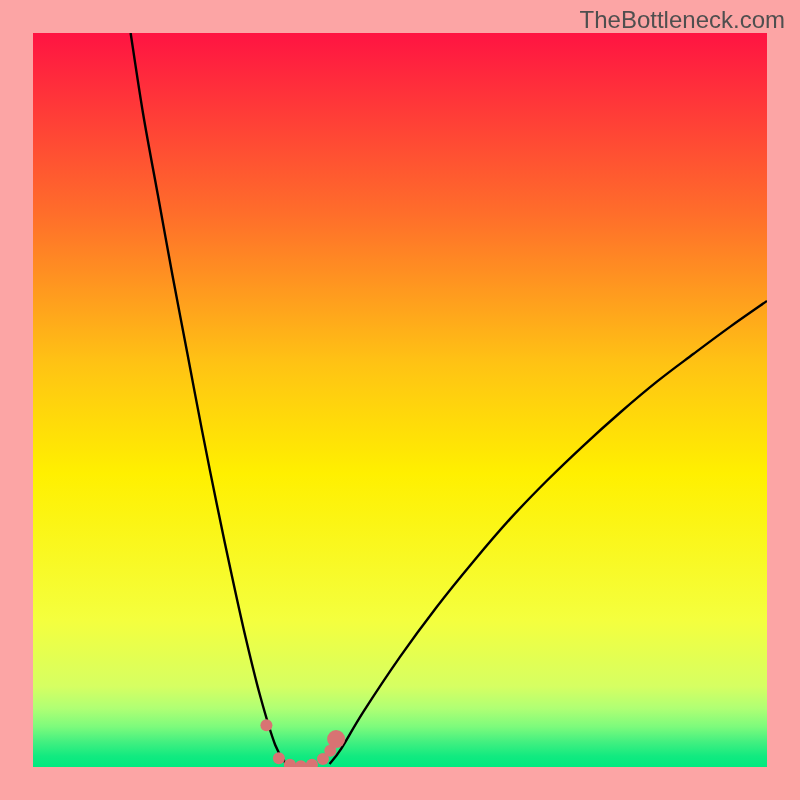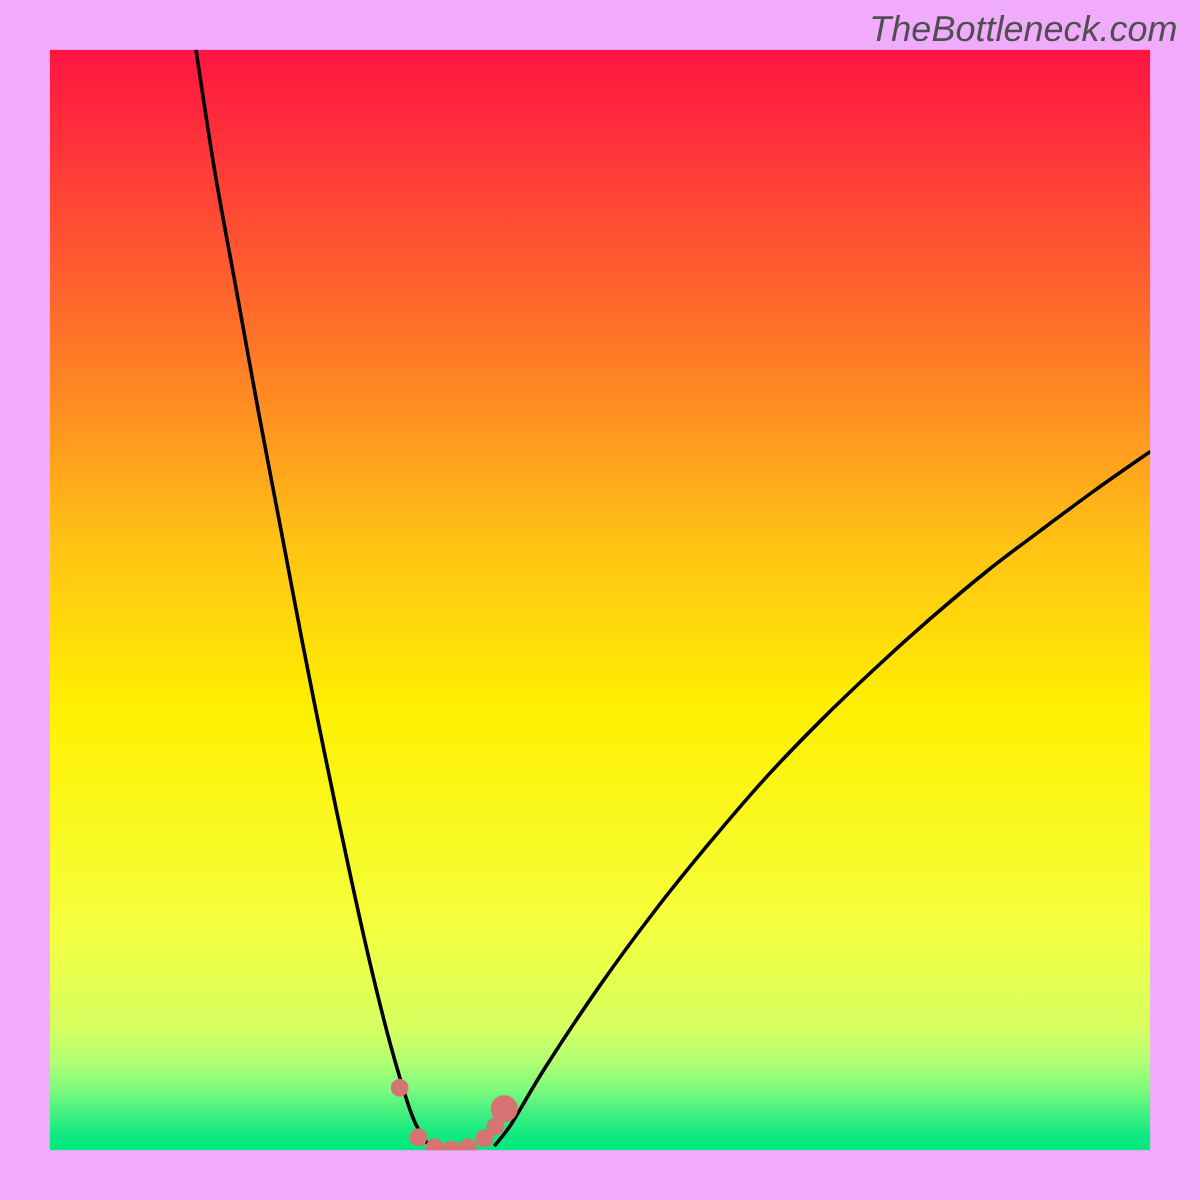--- a/index.html
+++ b/index.html
@@ -8,22 +8,21 @@
     width: 800px;
     height: 800px;
     background: #000000;
     overflow: hidden;
     font-family: Arial, Helvetica, sans-serif;
   }
   .frame {
     position: absolute;
     top: 0; left: 0;
     width: 800px; height: 800px;
-    background: #f0abfc;
-    font-style: italic;
+    background: #fca5a5;
   }
   .plot {
     position: absolute;
     left: 33px;
     top: 33px;
     width: 734px;
     height: 734px;
     overflow: hidden;
   }
   .watermark {

